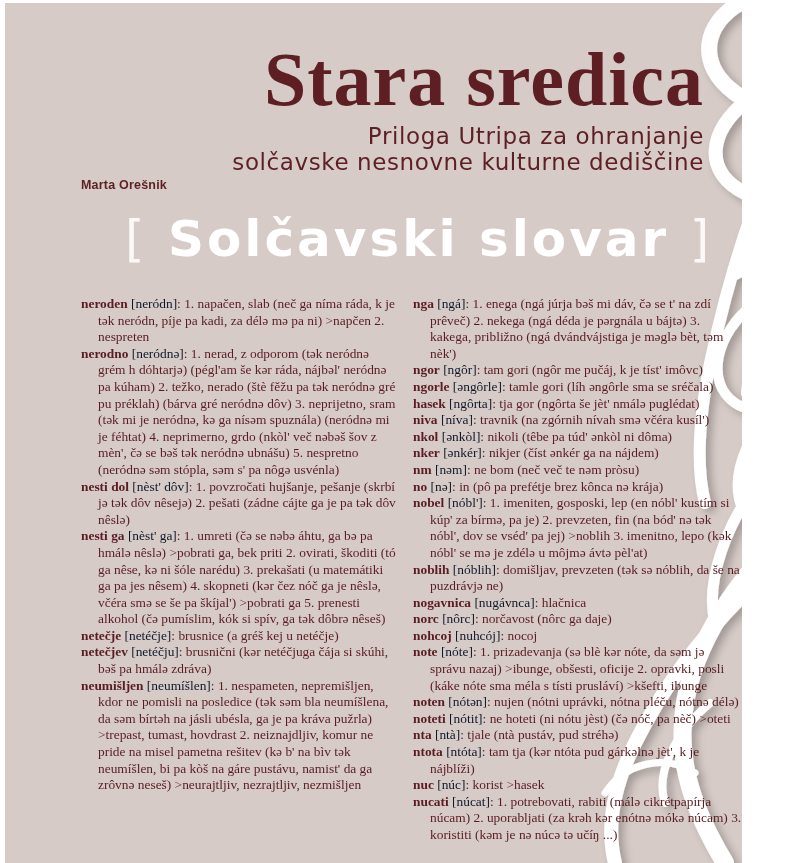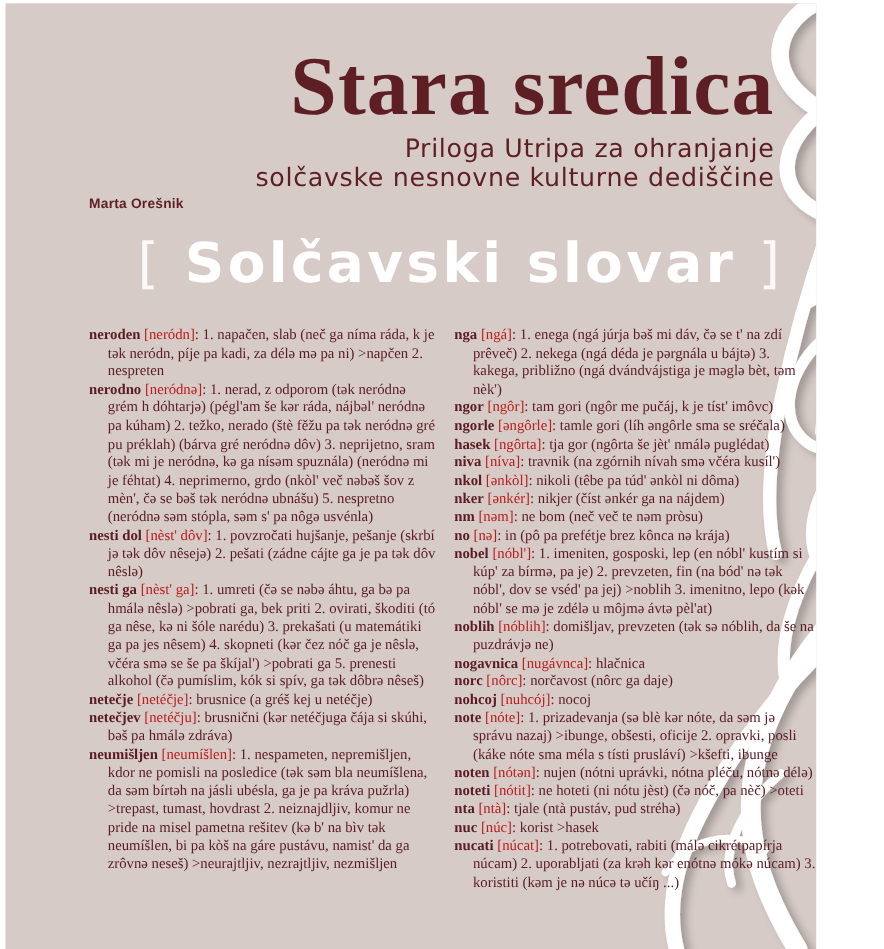--- a/index.html
+++ b/index.html
@@ -85,21 +85,21 @@
       color: #5a1b22;
     }
     .col-left { left: 76px; width: 318px; }
     .col-right { left: 408px; width: 330px; }
     .entry {
       padding-left: 17px;
       text-indent: -17px;
       margin: 0;
     }
     .entry .hw { font-weight: bold; color: #5a1b22; }
-    .entry .pr { color: #b91c1c; }
+    .entry .pr { color: #0f172a; }
     .entry .df { color: #5a1b22; }
   </style>
 </head>
 <body>
 
 <div class="page">
 
   <svg class="deco" viewBox="0 0 793 860" xmlns="http://www.w3.org/2000/svg">
     <defs>
       <filter id="sh" x="-20%" y="-20%" width="140%" height="140%">
@@ -173,17 +173,18 @@
     <p class="entry"><span class="hw">no</span> <span class="pr">[nə]</span><span class="df">: in (pô pa prefétje brez kônca nə krája)</span></p>
     <p class="entry"><span class="hw">nobel</span> <span class="pr">[nóbl']</span><span class="df">: 1. imeniten, gosposki, lep (en nóbl' kustím si kúp' za bírmə, pa je) 2. prevzeten, fin (na bód' nə tək nóbl', dov se vséd' pa jej) &gt;noblih 3. imenitno, lepo (kək nóbl' se mə je zdélə u môjmə ávtə pèl'at)</span></p>
     <p class="entry"><span class="hw">noblih</span> <span class="pr">[nóblih]</span><span class="df">: domišljav, prevzeten (tək sə nóblih, da še na puzdrávjə ne)</span></p>
     <p class="entry"><span class="hw">nogavnica</span> <span class="pr">[nugávnca]</span><span class="df">: hlačnica</span></p>
     <p class="entry"><span class="hw">norc</span> <span class="pr">[nôrc]</span><span class="df">: norčavost (nôrc ga daje)</span></p>
     <p class="entry"><span class="hw">nohcoj</span> <span class="pr">[nuhcój]</span><span class="df">: nocoj</span></p>
     <p class="entry"><span class="hw">note</span> <span class="pr">[nóte]</span><span class="df">: 1. prizadevanja (sə blè kər nóte, da səm jə správu nazaj) &gt;ibunge, obšesti, oficije 2. opravki, posli (káke nóte sma méla s tísti prusláví) &gt;kšefti, ibunge</span></p>
     <p class="entry"><span class="hw">noten</span> <span class="pr">[nótən]</span><span class="df">: nujen (nótni uprávki, nótna pléču, nótnə délə)</span></p>
     <p class="entry"><span class="hw">noteti</span> <span class="pr">[nótit]</span><span class="df">: ne hoteti (ni nótu jèst) (čə nóč, pa nèč) &gt;oteti</span></p>
     <p class="entry"><span class="hw">nta</span> <span class="pr">[ntà]</span><span class="df">: tjale (ntà pustáv, pud stréhə)</span></p>
+    <p class="entry"><span class="hw">ntota</span> <span class="pr">[ntóta]</span><span class="df">: tam tja (kər ntóta pud gárkəlnə jèt', k je nájblíži)</span></p>
     <p class="entry"><span class="hw">nuc</span> <span class="pr">[núc]</span><span class="df">: korist &gt;hasek</span></p>
     <p class="entry"><span class="hw">nucati</span> <span class="pr">[núcat]</span><span class="df">: 1. potrebovati, rabiti (málə cikrétpapírja núcam) 2. uporabljati (za krəh kər enótnə mókə núcam) 3. koristiti (kəm je nə núcə tə učíŋ ...)</span></p>
   </div>
 
 </div>
 
 </body></html>

